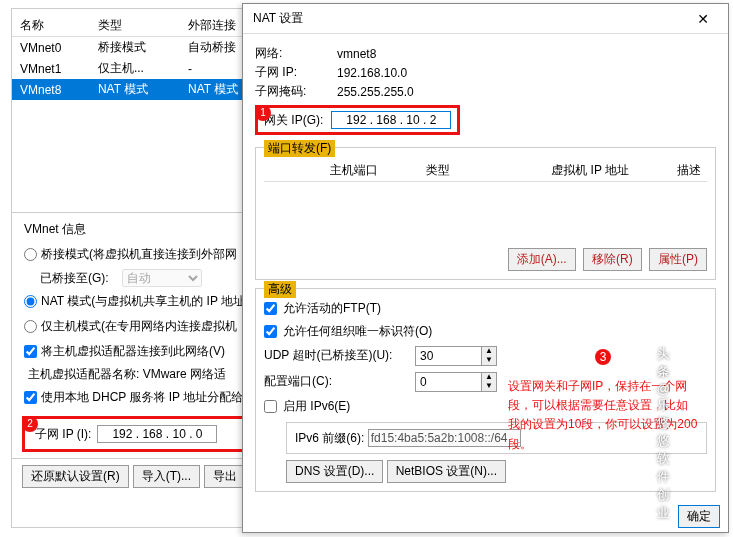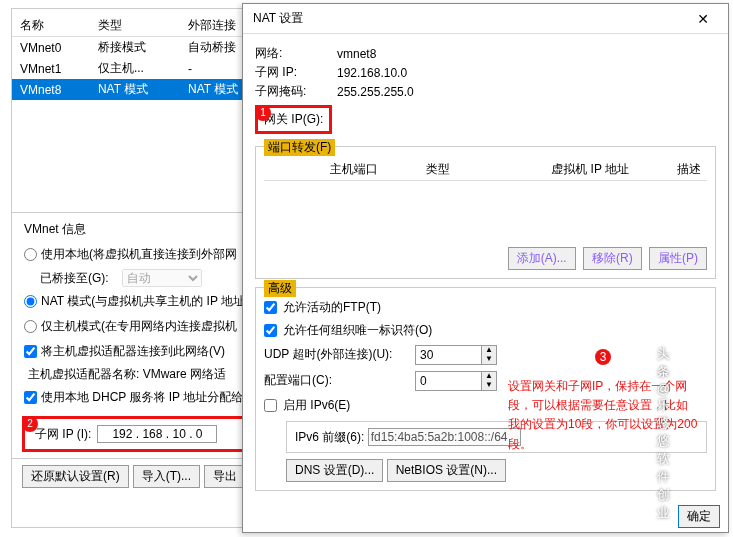--- a/index.html
+++ b/index.html
@@ -34,21 +34,21 @@
     .gateway-block { border: 3px solid #e11; padding: 3px 6px; margin: 4px 0; display:inline-flex; align-items:center; gap:8px; position:relative;}
     .gateway-block input { width: 120px; text-align:center; border:1px solid #0078d7; padding:1px 2px; }
     .gateway-block input::selection { background:#0078d7; color:#fff;}
     .badge1 { position:absolute; left:-3px; top:-3px; width:16px; height:16px; background:#e11; color:#fff; border-radius:50%; text-align:center; line-height:16px; font-size:10px;}
     .group { border: 1px solid #ccc; margin: 8px 0; padding: 8px; position:relative;}
     .group-title { position:absolute; top:-8px; left:8px; background:#eab308; padding: 0 4px;}
     .pf-table { width: 100%; border-collapse: collapse; margin-top: 4px;}
     .pf-table th { text-align:right; font-weight:normal; border-bottom:1px solid #ddd; padding: 2px 6px;}
     .pf-table td { height: 60px; }
     .pf-btnrow { text-align: right; padding-top: 6px;}
-    .pf-btnrow .btn { margin-left: 4px; color:#8b5cf6;}
+    .pf-btnrow .btn { margin-left: 4px; color:#b91c1c;}
     .adv-row { display:flex; align-items:center; gap:6px; padding: 3px 0;}
     .adv-row .albl { width: 145px; }
     .spinwrap { display:inline-flex; border:1px solid #999;}
     .spinwrap input { width:65px; border:none; padding:1px 4px;}
     .spinbtns { display:flex; flex-direction:column; border-left:1px solid #999;}
     .spinbtns span { width:14px; height:9px; text-align:center; line-height:7px; font-size:8px; background:#eee; cursor:pointer;}
     .ipv6box { border:1px solid #ccc; padding:6px 8px; margin:4px 0 0 22px;}
     .ipv6box input { width: 153px; padding:1px 2px; border:1px solid #999;}
     .dns-row { padding: 6px 0 0 22px;}
     .nat-footer { position:absolute; bottom:4px; right:8px; display:flex; align-items:center; gap:6px;}
@@ -85,21 +85,21 @@
         <td>VMnet8</td>
         <td>NAT 模式</td>
         <td>NAT 模式</td>
       </tr>
     </tbody>
   </table>
   <div style="height:100px;"></div>
   <div class="section-label">VMnet 信息</div>
   <div class="radio-row">
     <input type="radio" style="">
-    <span>使用本地(将虚拟机直接连接到外部网</span>
+    <span>桥接模式(将虚拟机直接连接到外部网</span>
   </div>
   <div class="indent">
     <span>已桥接至(G):</span>
     <select class="auto" disabled=""><option>自动</option></select>
   </div>
   <div class="radio-row">
     <input type="radio" checked="" style="">
     <span>NAT 模式(与虚拟机共享主机的 IP 地址</span>
   </div>
   <div class="radio-row">
@@ -141,20 +141,21 @@
         <span class="k">子网 IP:</span>
         <span>192.168.10.0</span>
       </div>
     <div class="kv">
         <span class="k">子网掩码:</span>
         <span>255.255.255.0</span>
       </div>
     <div class="gateway-block">
       <span class="badge1">1</span>
       <span>网关 IP(G):</span>
+      <input value="192 . 168 . 10 . 2" style="">
     </div>
 
     <div class="group">
       <span class="group-title">端口转发(F)</span>
       <table class="pf-table">
         <thead>
             <tr>
           <th>主机端口</th>
           <th>类型</th>
           <th>虚拟机 IP 地址</th>
@@ -178,21 +179,21 @@
       <span class="group-title">高级</span>
       <div class="adv-row">
         <input type="checkbox" checked="" style="">
         <span>允许活动的FTP(T)</span>
       </div>
       <div class="adv-row">
         <input type="checkbox" checked="" style="">
         <span>允许任何组织唯一标识符(O)</span>
       </div>
       <div class="adv-row">
-        <span class="albl">UDP 超时(外部连接)(U):</span>
+        <span class="albl">UDP 超时(已桥接至)(U):</span>
         <span class="spinwrap">
           <input value="30" style="">
           <span class="spinbtns">
               <span>▲</span>
               <span>▼</span>
             </span>
         </span>
       </div>
       <div class="adv-row">
         <span class="albl">配置端口(C):</span>

